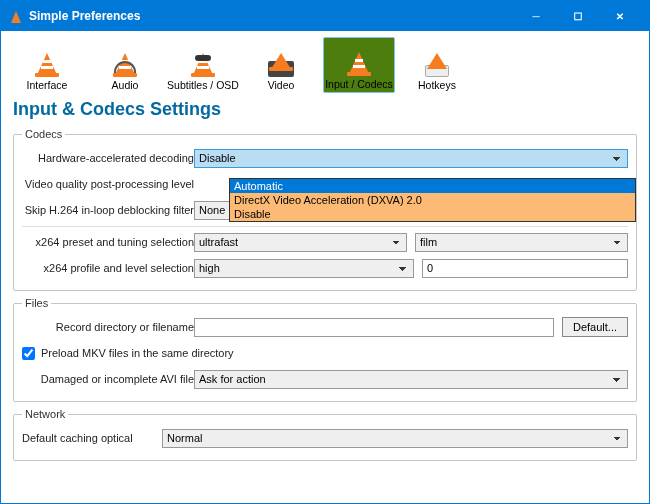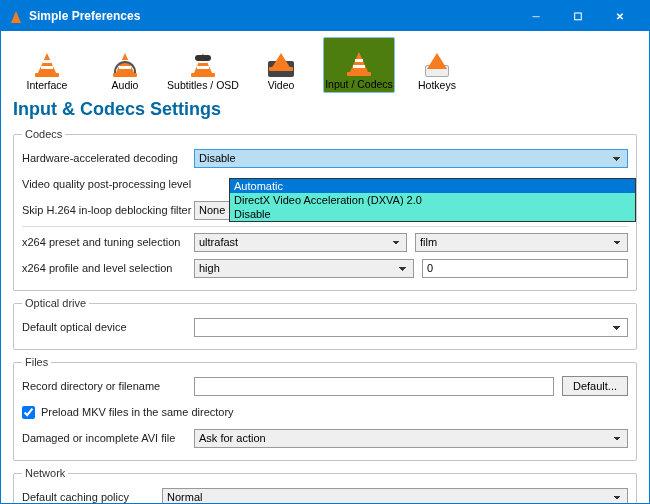--- a/index.html
+++ b/index.html
@@ -18,31 +18,31 @@
 .cone .hp { position: absolute; left: 50%; transform: translateX(-50%); bottom: 4px; width: 22px; height: 12px; border: 2px solid #555; border-bottom: none; border-radius: 12px 12px 0 0; }
 .cone .fr { position: absolute; left: 50%; transform: translateX(-50%); bottom: 0; width: 26px; height: 16px; background: #444; border-radius: 2px; }
 .cone .sg { position: absolute; left: 50%; transform: translateX(-50%); top: 6px; width: 16px; height: 6px; background: #333; border-radius: 3px; }
 .cone .hk { position: absolute; left: 50%; transform: translateX(-50%); bottom: 0; width: 24px; height: 12px; background: #eee; border: 1px solid #aaa; border-radius: 2px; }
 h1.section-title { font-size: 18px; font-weight: 600; padding: 4px 12px 8px 12px; color: #0369a1; }
 .content { padding: 0 12px 12px 12px; overflow: hidden; }
 fieldset { border: 1px solid #c5c5c5; border-radius: 2px; padding: 8px 8px 6px 8px; margin-bottom: 6px; position: relative; }
 legend { font-size: 11px; padding: 0 3px; color: #333; }
 .row { display: flex; align-items: center; margin-bottom: 6px; min-height: 20px; }
 .row .label { flex: 0 0 auto; font-size: 11px; color: #222; }
-.lw200 { width: 172px; }
+.lw200 { width: 172px; text-align: right; }
 .lw140 { width: 140px; }
 .sel, .txt { height: 19px; border: 1px solid #999; background: #efefef; font-size: 11px; padding: 0 4px; }
 .sel { appearance: none; -webkit-appearance: none; background-image: linear-gradient(45deg, transparent 50%, #333 50%), linear-gradient(135deg, #333 50%, transparent 50%); background-position: calc(100% - 10px) 7px, calc(100% - 6px) 7px; background-size: 4px 4px, 4px 4px; background-repeat: no-repeat; padding-right: 18px; }
 .sel.hl { background-color: #b9def4; border-color: #3a9add; }
 .txt { background: #fff; }
 .flex1 { flex: 1; }
 .gap { width: 8px; }
 .btn { height: 20px; padding: 0 10px; border: 1px solid #888; background: #efefef; font-size: 11px; }
 .chk { width: 13px; height: 13px; margin-right: 6px; }
-.dropdown { position: absolute; left: 229px; top: 178px; width: 407px; background: #5eead4; border: 1px solid #333; z-index: 10; font-size: 11px; }
+.dropdown { position: absolute; left: 229px; top: 178px; width: 407px; background: #fdba74; border: 1px solid #333; z-index: 10; font-size: 11px; }
 .dropdown .opt { padding: 1px 4px; }
 .dropdown .opt.sel-opt { background: #0078d7; color: #fff; }
 </style>
 </head>
 <body>
 
 <div class="titlebar">
   <span style="width:14px;height:14px;margin-right:6px;position:relative;">
     <span style="position:absolute;left:50%;transform:translateX(-50%);bottom:0;width:0;height:0;border-left:5px solid transparent;border-right:5px solid transparent;border-bottom:12px solid #f77b1f;"></span>
   </span>
@@ -134,27 +134,20 @@
       <select class="sel flex1"><option>film</option></select>
     </div>
     <div class="row">
       <span class="label lw200">x264 profile and level selection</span>
       <select class="sel flex1"><option>high</option></select>
       <div class="gap"></div>
       <input class="txt flex1" value="0" style="">
     </div>
   </fieldset>
 
-  <fieldset>
-    <legend>Optical drive</legend>
-    <div class="row">
-      <span class="label lw200">Default optical device</span>
-      <select class="sel flex1" style="background-color:#fff;"><option></option></select>
-    </div>
-  </fieldset>
 
   <fieldset>
     <legend>Files</legend>
     <div class="row">
       <span class="label lw200">Record directory or filename</span>
       <input class="txt flex1" value="" style="">
       <div class="gap"></div>
       <button class="btn">Default...</button>
     </div>
     <div class="row">
@@ -163,21 +156,21 @@
     </div>
     <div class="row">
       <span class="label lw200">Damaged or incomplete AVI file</span>
       <select class="sel flex1"><option>Ask for action</option></select>
     </div>
   </fieldset>
 
   <fieldset>
     <legend>Network</legend>
     <div class="row">
-      <span class="label lw140">Default caching policy</span>
+      <span class="label lw140">Default caching optical</span>
       <select class="sel flex1"><option>Normal</option></select>
     </div>
 
   </fieldset>
 
 </div>
 
 <div class="dropdown">
   <div class="opt sel-opt">Automatic</div>
   <div class="opt">DirectX Video Acceleration (DXVA) 2.0</div>

